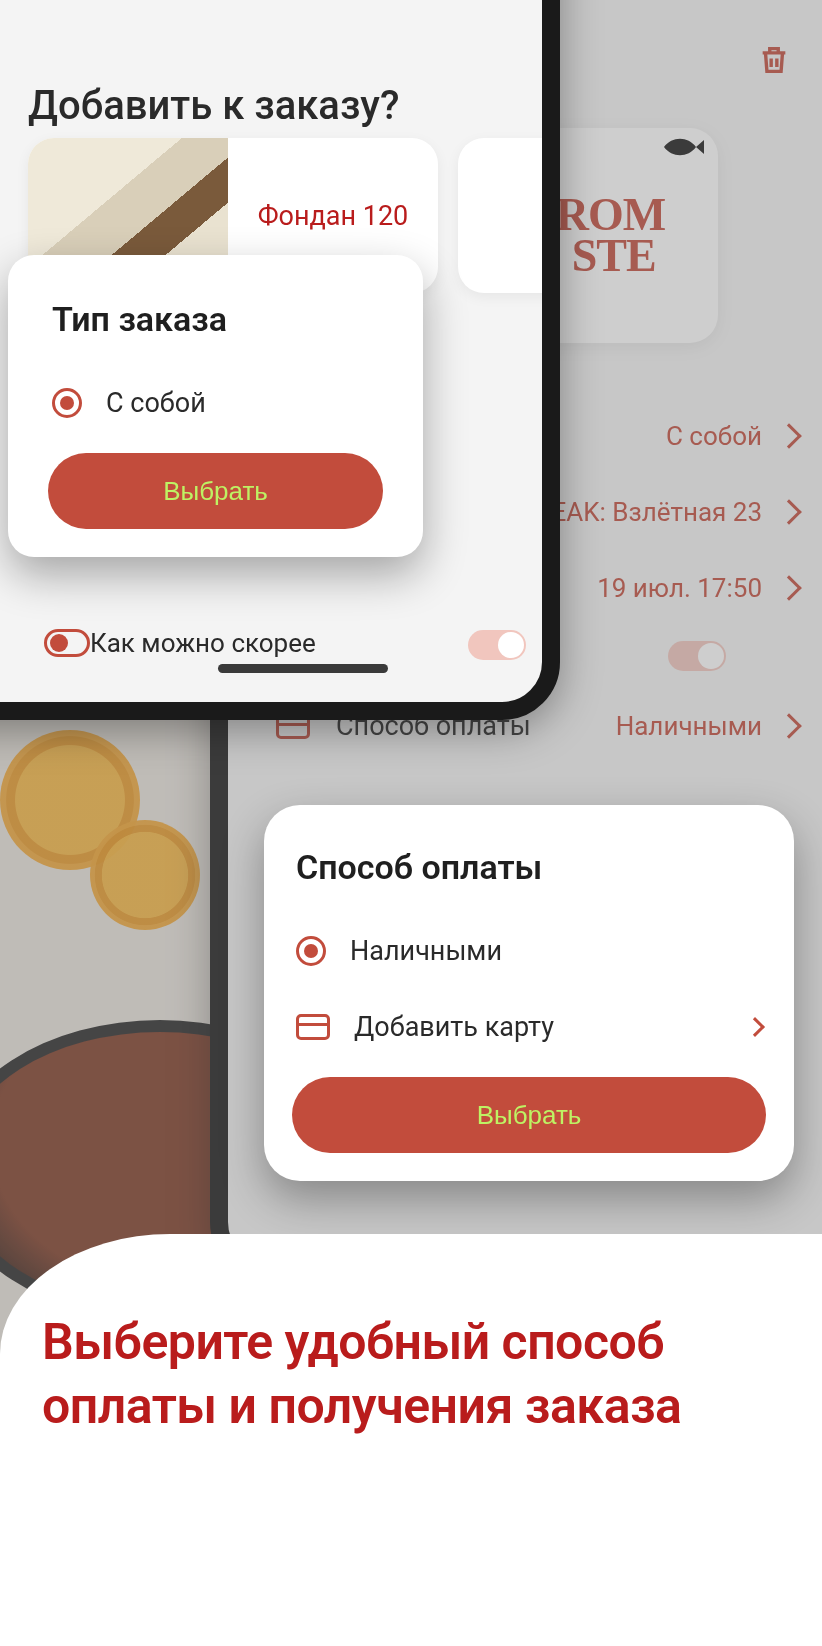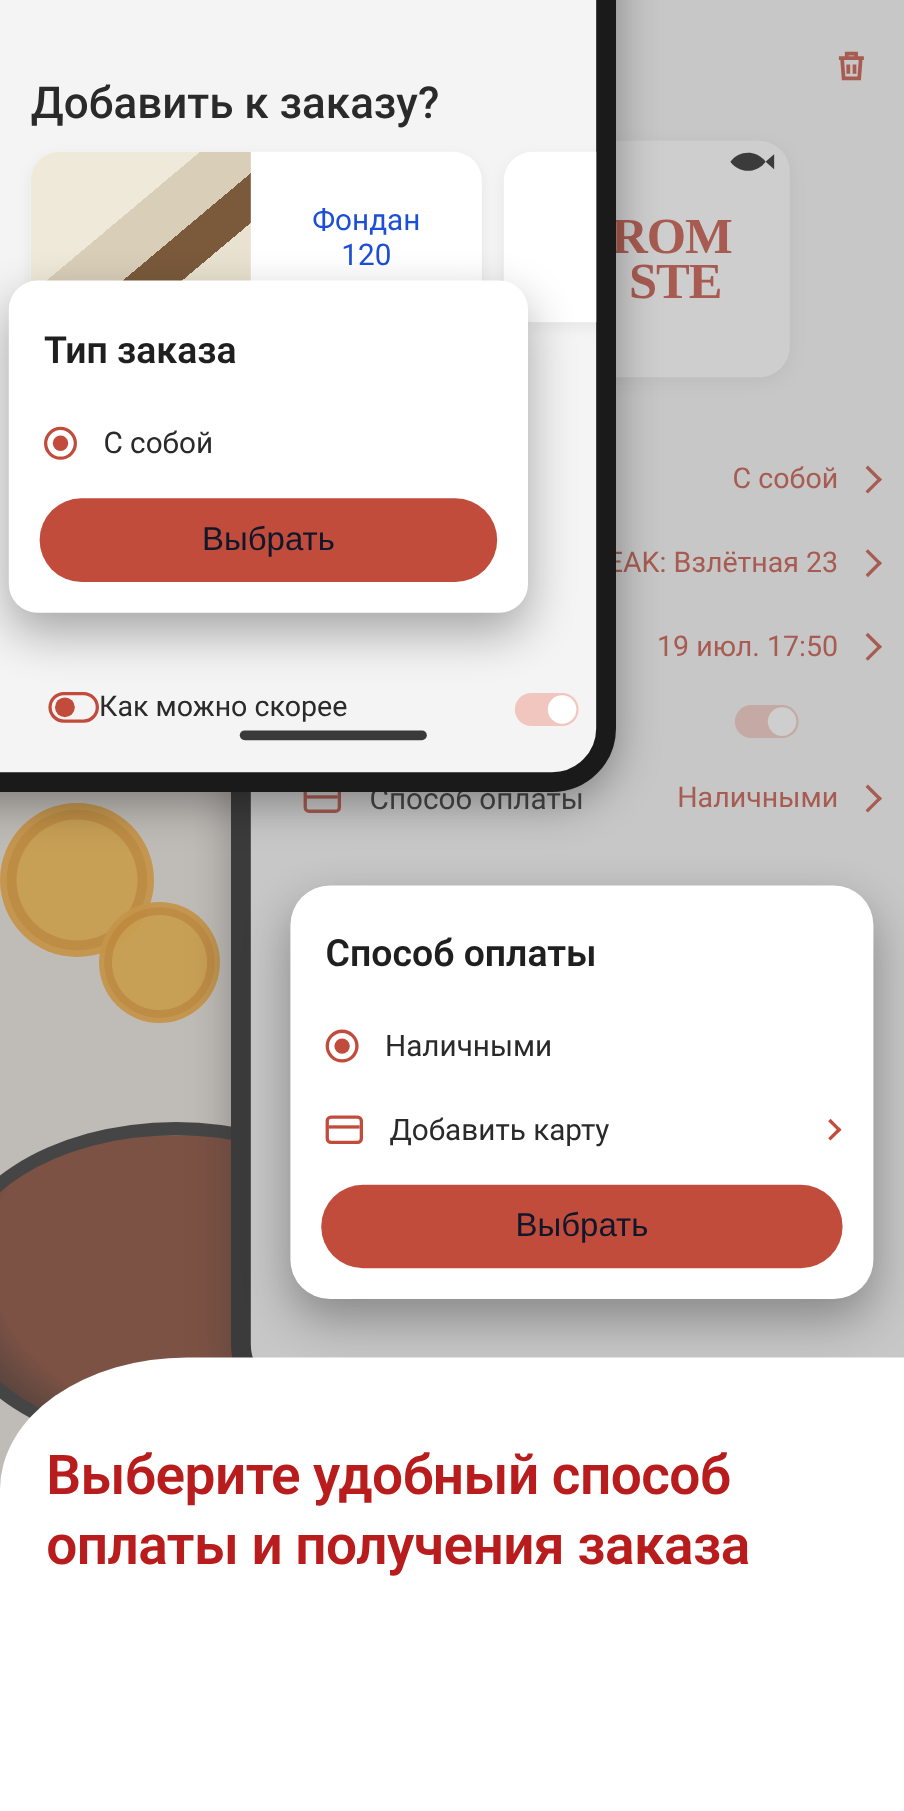--- a/index.html
+++ b/index.html
@@ -62,50 +62,50 @@
     background:#f1c6be; }
   .bp-toggle::after { content:""; position:absolute; right:2px; top:2px; width:26px; height:26px; border-radius:50%; background:#fff; }
 
   .bp-pay-row { position:absolute; left:48px; right:34px; top:732px; display:flex; align-items:center; }
   .card-ic { width:34px; height:26px; border:3px solid #c24c3c; border-radius:5px; position:relative; margin-right:26px; }
   .card-ic::after { content:""; position:absolute; left:0; right:0; top:7px; height:3px; background:#c24c3c; }
   .bp-pay-row .lab { font-size:27px; color:#2a2a2a; flex:1; }
   .bp-pay-row .val { color:#c24c3c; font-size:26px; margin-right:18px; }
 
   
-  .fp-header { position:absolute; left:330px; top:512px; font-size:40px; font-weight:500; color:#2a2a2a; }
+  .fp-header { position:absolute; left:330px; top:524px; font-size:40px; font-weight:500; color:#2a2a2a; }
   .fp-prod { position:absolute; left:330px; top:580px; width:410px; height:155px; background:#fff; border-radius:26px;
     box-shadow:0 4px 14px rgba(0,0,0,.06); display:flex; align-items:center; overflow:hidden; }
   .fp-prod .img { width:200px; height:100%; background:linear-gradient(140deg,#efe9d9 0 40%,#d9cfb9 40% 58%,#7a5a3b 58% 72%,#e9e2d0 72% 100%); }
-  .fp-prod .nm { flex:1; padding:0 36px; font-size:27px; color:#1d4ed8; text-align:center; }
+  .fp-prod .nm { flex:1; padding:0 20px; font-size:27px; color:#b91c1c; text-align:center; }
   .fp-prod2 { position:absolute; left:760px; top:580px; width:160px; height:155px; background:#fff; border-radius:26px;
     box-shadow:0 4px 14px rgba(0,0,0,.06); }
 
   .fp-kkms { position:absolute; left:346px; top:1070px; display:flex; align-items:center; }
   .fp-kkms .sw { width:46px; height:28px; border:3px solid #c24c3c; border-radius:28px; position:relative; }
   .fp-kkms .sw::after { content:""; position:absolute; left:3px; top:2px; width:18px; height:18px; border-radius:50%; background:#c24c3c; }
   .fp-kkms .t { font-size:26px; color:#2a2a2a; }
   .fp-toggle2 { position:absolute; left:770px; top:1072px; width:58px; height:30px; border-radius:30px; background:#f1c6be; }
   .fp-toggle2::after { content:""; position:absolute; right:2px; top:2px; width:26px; height:26px; border-radius:50%; background:#fff; }
 
   .handle-bar { position:absolute; left:520px; top:1106px; width:170px; height:9px; border-radius:6px; background:#3a3a3a; }
 
   
   .modal {
     position:absolute; background:#fff; border-radius:36px;
     box-shadow:0 18px 44px rgba(0,0,0,.32);
   }
-  .modal-order { left:8px; top:255px; width:472px; padding:44px 28px 28px; z-index:20;border-radius:26px; }
+  .modal-order { left:8px; top:255px; width:415px; padding:44px 40px 28px; z-index:20;border-radius:26px; }
   .modal h2 { font-size:34px; font-weight:600; color:#1f1f1f; margin-bottom:34px; padding-left:4px; }
   .opt { display:flex; align-items:center; gap:24px; padding:14px 4px 14px 4px; margin-bottom:16px; }
   .radio { width:30px; height:30px; border:3.5px solid #c24c3c; border-radius:50%; flex:none; position:relative; }
   .radio.sel::after { content:""; position:absolute; inset:5px; border-radius:50%; background:#c24c3c; }
   .opt .lab { font-size:27px; color:#2a2a2a; }
   .big-btn { margin-top:20px; width:100%; height:76px; border-radius:40px; background:#c24c3c;
-    color:#0f172a; font-size:30px; display:flex; align-items:center; justify-content:center; border:none; }
+    color:#bef264; font-size:26px; display:flex; align-items:center; justify-content:center; border:none; }
 
   
   .modal-pay { left:264px; top:805px; width:530px; padding:42px 28px 28px; z-index:20; }
   .opt .card-ic2 { width:34px; height:26px; border:3px solid #c24c3c; border-radius:5px; position:relative; flex:none; }
   .opt .card-ic2::after { content:""; position:absolute; left:0; right:0; top:6px; height:3px; background:#c24c3c; }
   .opt .chev-r { margin-left:auto; width:14px; height:14px; border-top:3px solid #c24c3c; border-right:3px solid #c24c3c; transform:rotate(45deg); }
 
   
   .caption {
     position:absolute; left:0; right:0; bottom:0; height:412px;

